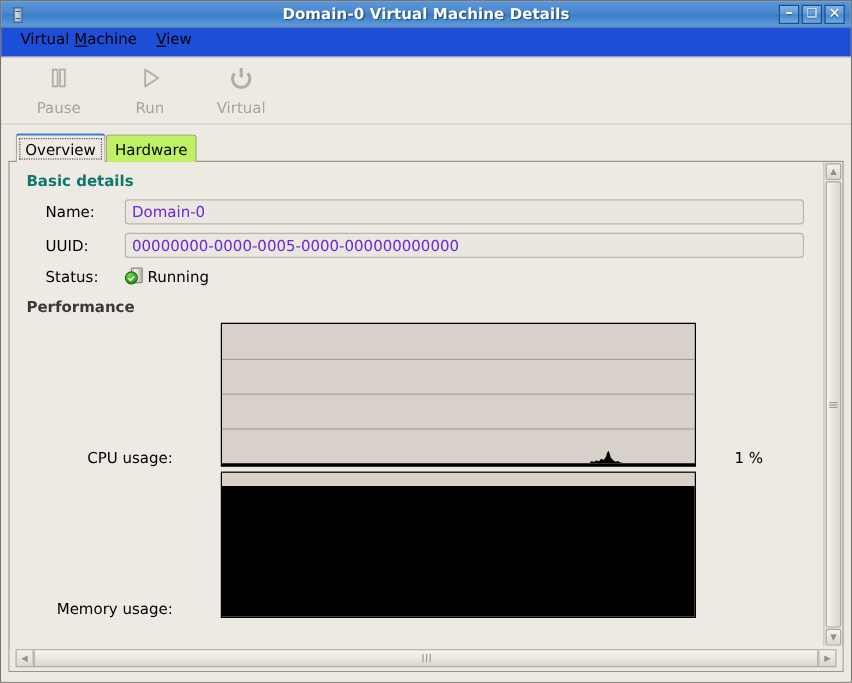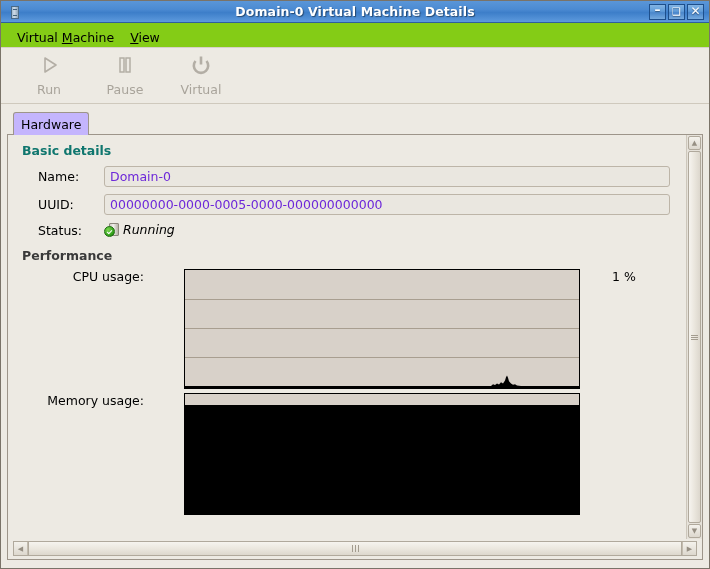--- a/index.html
+++ b/index.html
@@ -105,24 +105,24 @@
     text-shadow: 0 1px 1px rgba(0,0,0,0.4);
   }
   .win-btn.minimize .g { align-items: flex-end; padding-bottom: 2px; font-size: 12px;}
   .win-btn.maximize .g { font-size: 10px; }
   .win-btn.close .g { font-size: 12px; }
 
   
   .menubar {
     flex: 0 0 25px;
     height: 25px;
-    background: #84cc16;
+    background: #1d4ed8;
     border-bottom: 1px solid #d6d1c7;
     display: flex;
-    align-items: flex-end;
+    align-items: flex-start;
     padding-left: 8px;
     box-sizing: border-box;
   }
   .menu-item {
     font-size: 12.5px;
     color: #000;
     padding: 2px 8px;
     cursor: default;
   }
   .menu-item .u { text-decoration: underline; }
@@ -182,21 +182,21 @@
   .tab {
     height: 23px;
     box-sizing: border-box;
     padding: 0 7px;
     display: flex;
     align-items: center;
     font-size: 12.5px;
     border: 1px solid #9d958a;
     border-bottom: none;
     border-radius: 3px 3px 0 0;
-    background: #c4b5fd;
+    background: #bef264;
     color: #000;
     position: relative;
     cursor: default;
   }
   .tab.active {
     background: #edeae3;
     border-top: 2px solid #3b7fd4;
     padding-top: 0px;
     height: 24px;
     z-index: 3;
@@ -269,23 +269,22 @@
     white-space: nowrap;
   }
   .status-row {
     display: flex;
     align-items: center;
     padding-left: 22px;
     margin-bottom: 10px;
   }
   .status-value {
     display: flex;
-    align-items: flex-start;
+    align-items: flex-end;
     gap: 1px;
-    font-style: italic;
   }
   .status-icon {
     width: 18px; height: 16px;
     position: relative;
     flex: 0 0 18px;
   }
   .status-icon .box {
     position: absolute;
     left: 5px; top: 1px;
     width: 10px; height: 13px;
@@ -316,21 +315,21 @@
 
   
   .perf-title {
     font-size: 12.5px;
     font-weight: bold;
     color: #3a3a3a;
     margin: 4px 0 6px 6px;
   }
   .graph-row {
     display: flex;
-    align-items: flex-start;
+    align-items: flex-end;
     margin-bottom: 4px;
     gap: 28px;
   }
   .graph-label {
     width: 140px;
     flex: 0 0 140px;
     text-align: right;
     padding-right: 12px;
     font-size: 12.5px;
     box-sizing: border-box;
@@ -494,48 +493,52 @@
 
   <div class="menubar">
     <div class="menu-item"><span>Virtual </span><span class="u">M</span><span>achine</span></div>
     <div class="menu-item"><span class="u">V</span><span>iew</span></div>
   </div>
 
   <div class="toolbar">
     <div class="tb-btn">
       <div class="tb-icon">
         <svg width="22" height="22" viewBox="0 0 22 22">
-            <polygon points="7,4 18,11 7,18" fill="none" stroke="#b3aea5" stroke-width="1.6" stroke-linejoin="round"></polygon>
-          </svg>
-      </div>
-      <div class="tb-label">Run</div>
+          <rect x="6" y="4" width="4" height="14" fill="none" stroke="#b3aea5" stroke-width="1.5"></rect>
+          <rect x="12" y="4" width="4" height="14" fill="none" stroke="#b3aea5" stroke-width="1.5"></rect>
+        </svg>
+      </div>
+      <div class="tb-label">Pause</div>
     </div>
     <div class="tb-btn">
       <div class="tb-icon">
         <svg width="22" height="22" viewBox="0 0 22 22">
-          <rect x="6" y="4" width="4" height="14" fill="none" stroke="#b3aea5" stroke-width="1.5"></rect>
-          <rect x="12" y="4" width="4" height="14" fill="none" stroke="#b3aea5" stroke-width="1.5"></rect>
-        </svg>
-      </div>
-      <div class="tb-label">Pause</div>
+            <polygon points="7,4 18,11 7,18" fill="none" stroke="#b3aea5" stroke-width="1.6" stroke-linejoin="round"></polygon>
+          </svg>
+      </div>
+      <div class="tb-label">Run</div>
     </div>
     <div class="tb-btn">
       <div class="tb-icon">
         <svg width="22" height="22" viewBox="0 0 22 22">
           <path d="M 5.5 7 A 7.2 7.2 0 1 0 16.5 7" fill="none" stroke="#b3aea5" stroke-width="2.6" stroke-linecap="butt"></path>
           <rect x="9.7" y="2.5" width="2.6" height="8" fill="#b3aea5"></rect>
         </svg>
       </div>
       <div class="tb-label">Virtual</div>
     </div>
   </div>
 
   <div class="content-area">
 
     <div class="tabstrip">
+      <div class="tab active">
+        <span class="tab-focus"></span>
+        <span class="tab-label">Overview</span>
+      </div>
       <div class="tab">
         <span class="tab-label">Hardware</span>
       </div>
     </div>
 
     <div class="tabpanel">
       <div class="panel-body">
 
         <div class="panel-scrollarea">
 

